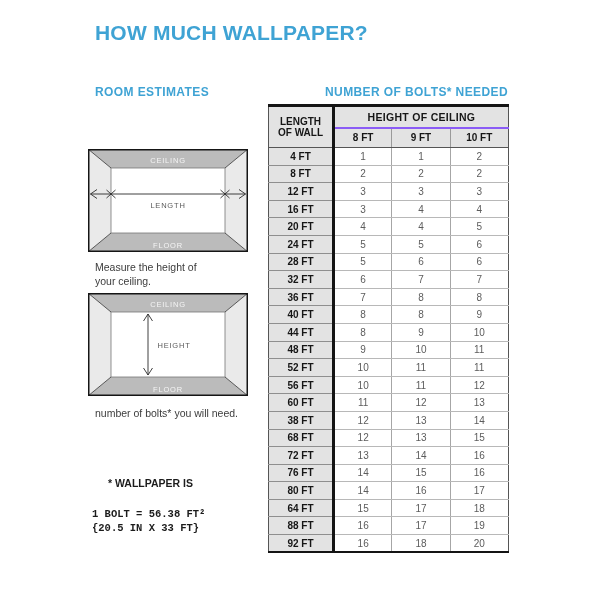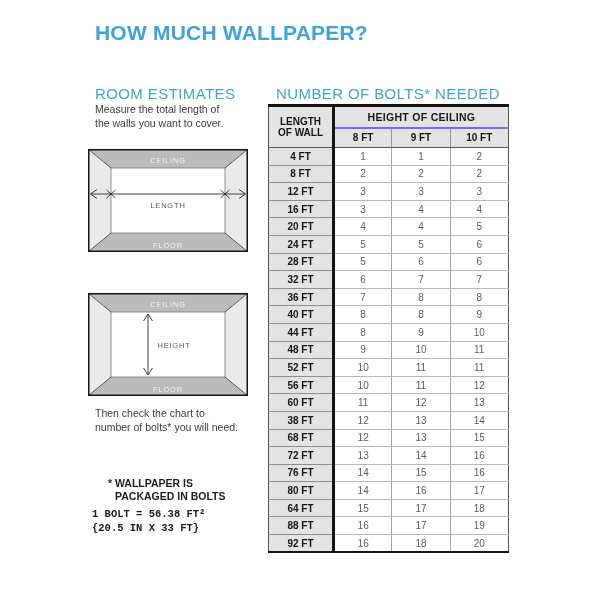--- a/index.html
+++ b/index.html
@@ -5,23 +5,23 @@
   * { margin:0; padding:0; box-sizing:border-box; }
   body { background:#fff; }
   .page {
     position:relative; width:583px; height:600px; background:#ffffff;
     font-family:"Liberation Sans", sans-serif; overflow:hidden;
   }
   .title {
     position:absolute; left:95px; top:21px;
     font-size:21px; font-weight:bold; color:#3fa3d4; letter-spacing:0.2px;
   }
-  .section-heading { font-size:15px; font-weight:normal; color:#3fa3d4; letter-spacing:0.4px; }
+  .section-heading { font-size:12px; font-weight:bold; color:#3fa3d4; letter-spacing:0.4px; }
   .room-heading  { position:absolute; left:95px; top:85px; }
-  .table-heading { position:absolute; left:268px; top:85px; width:240px; text-align:center; }
+  .table-heading { position:absolute; left:268px; top:85px; width:240px; text-align:right; }
 
   .para { position:absolute; left:95px; font-size:10.5px; line-height:13.5px; color:#3c3c3c; }
   .para-1 { top:103px; }
   .para-2 { top:261px; }
   .para-3 { top:407px; }
 
   .diagram { position:absolute; left:88px; width:160px; height:103px; }
   .diagram-1 { top:149px; }
   .diagram-2 { top:293px; }
   .room-label-white { font-size:7.5px; letter-spacing:0.8px; fill:#f5f5f5; text-anchor:middle; }
@@ -63,24 +63,20 @@
 </style>
 </head>
 <body>
 
 <div class="page">
 
   <div class="title">HOW MUCH WALLPAPER?</div>
 
   <div class="section-heading room-heading">ROOM ESTIMATES</div>
 
-  <div class="para para-1">
-    <div>Measure the total length of</div>
-    <div>the walls you want to cover.</div>
-  </div>
 
   <svg class="diagram diagram-1" viewBox="0 0 160 103">
     <polygon points="0,0 160,0 137,19 23,19" fill="#bbbbbb"></polygon>
     <polygon points="0,103 160,103 137,84 23,84" fill="#bbbbbb"></polygon>
     <polygon points="0,0 23,19 23,84 0,103" fill="#eaeaea"></polygon>
     <polygon points="160,0 137,19 137,84 160,103" fill="#eaeaea"></polygon>
     <rect x="23" y="19" width="114" height="65" fill="#ffffff" stroke="#777777" stroke-width="0.8"></rect>
     <line x1="0" y1="0" x2="23" y2="19" stroke="#333333" stroke-width="0.8"></line>
     <line x1="160" y1="0" x2="137" y2="19" stroke="#333333" stroke-width="0.8"></line>
     <line x1="0" y1="103" x2="23" y2="84" stroke="#333333" stroke-width="0.8"></line>
@@ -91,20 +87,24 @@
       <path d="M9,40.5 L2.5,45 L9,49.5"></path>
       <path d="M151,40.5 L157.5,45 L151,49.5"></path>
       <path d="M18.5,41 L27.5,49 M18.5,49 L27.5,41"></path>
       <path d="M132.5,41 L141.5,49 M132.5,49 L141.5,41"></path>
     </g>
     <text x="80" y="14" class="room-label-white">CEILING</text>
     <text x="80" y="98.5" class="room-label-white">FLOOR</text>
     <text x="80" y="59" class="room-label-gray">LENGTH</text>
   </svg>
 
+  <div class="para para-2">
+    <div>Measure the height of</div>
+    <div>your ceiling.</div>
+  </div>
 
   <svg class="diagram diagram-2" viewBox="0 0 160 103">
     <polygon points="0,0 160,0 137,19 23,19" fill="#bbbbbb"></polygon>
     <polygon points="0,103 160,103 137,84 23,84" fill="#bbbbbb"></polygon>
     <polygon points="0,0 23,19 23,84 0,103" fill="#eaeaea"></polygon>
     <polygon points="160,0 137,19 137,84 160,103" fill="#eaeaea"></polygon>
     <rect x="23" y="19" width="114" height="65" fill="#ffffff" stroke="#777777" stroke-width="0.8"></rect>
     <line x1="0" y1="0" x2="23" y2="19" stroke="#333333" stroke-width="0.8"></line>
     <line x1="160" y1="0" x2="137" y2="19" stroke="#333333" stroke-width="0.8"></line>
     <line x1="0" y1="103" x2="23" y2="84" stroke="#333333" stroke-width="0.8"></line>
@@ -114,27 +114,25 @@
       <line x1="60" y1="21" x2="60" y2="82"></line>
       <path d="M55.5,28 L60,21 L64.5,28"></path>
       <path d="M55.5,75 L60,82 L64.5,75"></path>
     </g>
     <text x="80" y="14" class="room-label-white">CEILING</text>
     <text x="80" y="98.5" class="room-label-white">FLOOR</text>
     <text x="86" y="55" class="room-label-gray">HEIGHT</text>
   </svg>
 
   <div class="para para-3">
-    <div>Then check the chart to</div>
     <div>number of bolts* you will need.</div>
   </div>
 
   <div class="footnote">
     <div>* WALLPAPER IS</div>
-    <div class="indent">PACKAGED IN BOLTS</div>
   </div>
 
   <div class="bolt-info">
     <div>1 BOLT = 56.38 FT²</div>
     <div>{20.5 IN X 33 FT}</div>
   </div>
 
   <div class="section-heading table-heading">NUMBER OF BOLTS* NEEDED</div>
 
   <table class="bolt-table">

